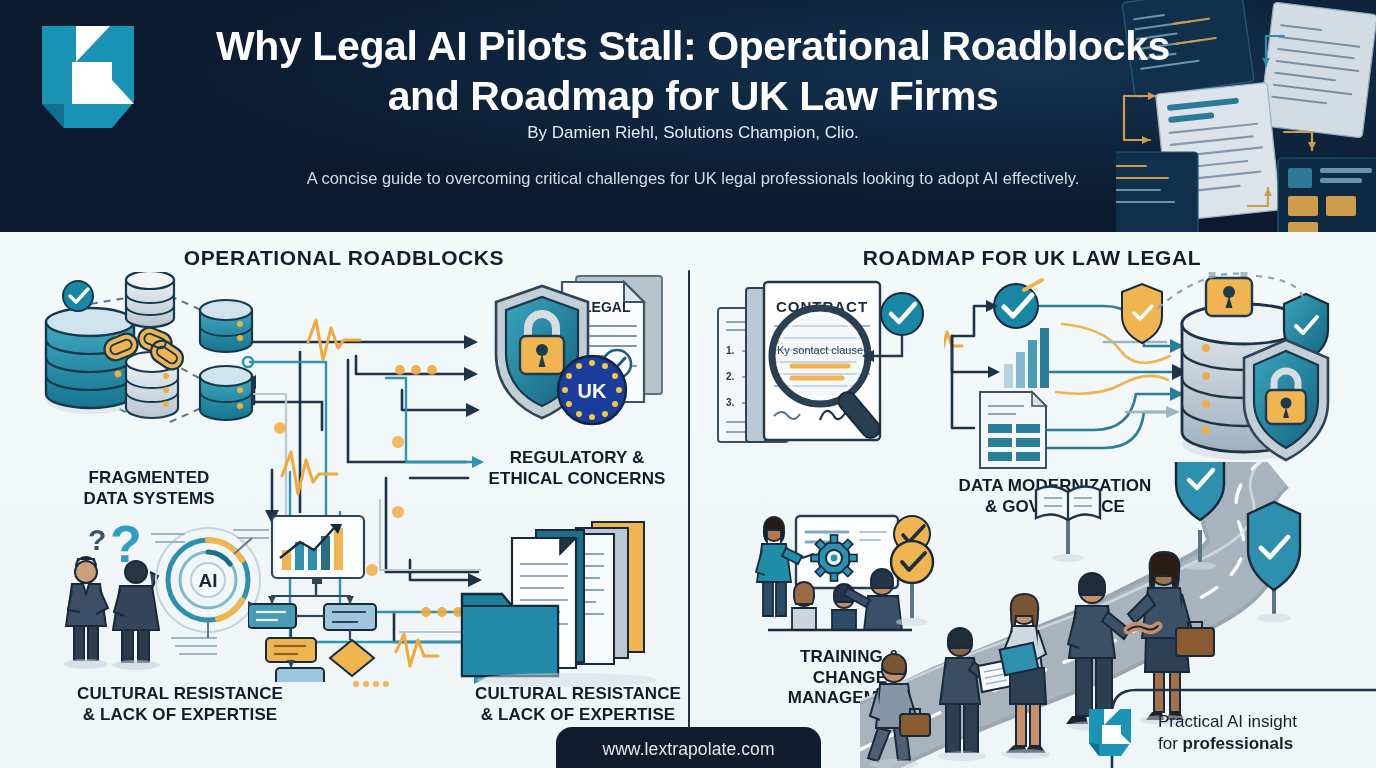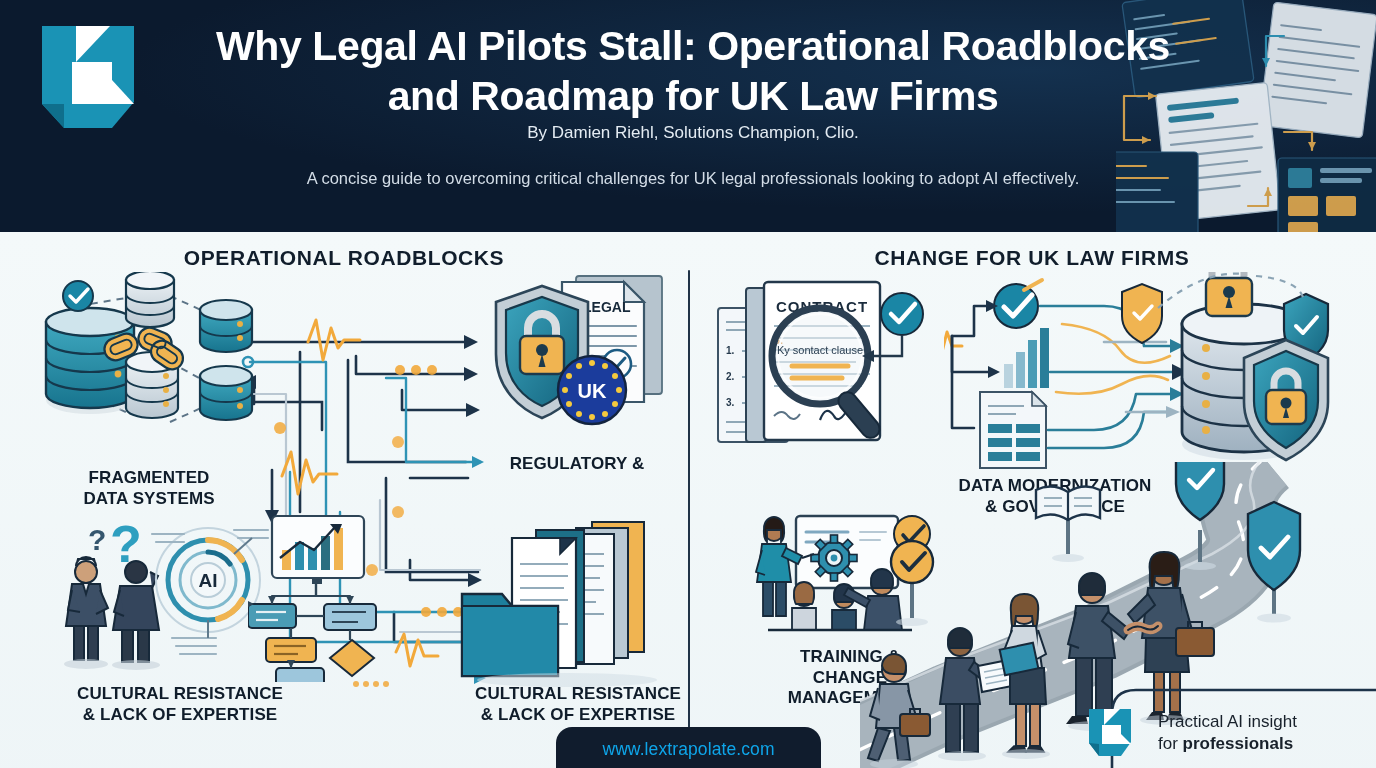--- a/index.html
+++ b/index.html
@@ -66,21 +66,21 @@
 
   .art{ position:absolute; }
   .art svg{ display:block; }
 
   
   .url-pill{
     position:absolute; left:556px; top:727px; width:265px; height:45px;
     background:#101c2d; border-radius:16px 16px 0 0;
     display:flex; align-items:center; justify-content:center;
   }
-  .url-pill span{ color:#0ea5e9; font-size:17.5px; letter-spacing:0.1px; }
+  .url-pill span{ color:#e5e5e5; font-size:17.5px; letter-spacing:0.1px; }
 
   .brand-box{
     position:absolute; left:1077px; top:698px; width:254px; height:70px;
     display:flex; align-items:center; gap:25px; padding-left:10px;
   }
   .brand-logo{ width:46px; height:50px; flex:none; }
   .brand-logo svg{ width:100%; height:100%; display:block; }
   .brand-txt{ font-size:17px; color:#18212b; line-height:1.28; }
   .brand-txt b{ font-weight:bold;margin-top:12px; }
 </style>
@@ -186,21 +186,21 @@
     <div class="byline">By Damien Riehl, Solutions Champion, Clio.</div>
     <div class="subtitle">A concise guide to overcoming critical challenges for UK legal professionals looking to adopt AI effectively.</div>
   </div>
 </div>
 
 <div class="stage">
 
   <div class="divider"></div>
 
   <div class="col-head left">OPERATIONAL ROADBLOCKS</div>
-  <div class="col-head right">CHANGE FOR UK LAW FIRMS</div>
+  <div class="col-head right">ROADMAP FOR UK LAW LEGAL</div>
 
   <div class="art" style="left:230px; top:80px;">
     <svg width="280" height="420" viewBox="0 0 280 420">
       <g fill="none" stroke="#1d3349" stroke-width="2.6" stroke-linecap="round">
         <path d="M10 30 H236"></path>
         <path d="M118 48 V150 H236"></path>
         <path d="M10 90 H92 V118"></path>
         <path d="M70 40 V200 "></path>
         <path d="M180 166 H238"></path>
         <path d="M156 166 V260 H248"></path>
@@ -416,22 +416,23 @@
         <circle cx="108" cy="149" r="3"></circle>
           <circle cx="95" cy="146" r="3"></circle>
           <circle cx="85" cy="136" r="3"></circle>
         <circle cx="81" cy="122" r="3"></circle>
           <circle cx="85" cy="108" r="3"></circle>
           <circle cx="95" cy="98" r="3"></circle>
       </g>
       <text x="108" y="130" text-anchor="middle" font-family="Liberation Sans, sans-serif" font-size="20" font-weight="bold" fill="#ffffff">UK</text>
     </svg>
   </div>
-  <div class="cap" style="left:452px; top:222px; width:250px;">
+  <div class="cap" style="left:452px; top:216px; width:250px;">
     <div>REGULATORY &amp;</div>
+    <div>ETHICAL CONCERNS</div>
   </div>
 
   <div class="art" style="left:52px; top:282px;">
     <svg width="300" height="160" viewBox="0 0 300 160">
 
       <text x="36" y="36" font-family="Liberation Sans, sans-serif" font-size="30" font-weight="bold" fill="#35566e">?</text>
       <text x="58" y="48" font-family="Liberation Sans, sans-serif" font-size="52" font-weight="bold" fill="#2e9fc0">?</text>
 
       <g stroke="#17293a" stroke-width="2" fill="#3e4f63">
         <circle cx="34" cy="58" r="11" fill="#cda07a"></circle>

